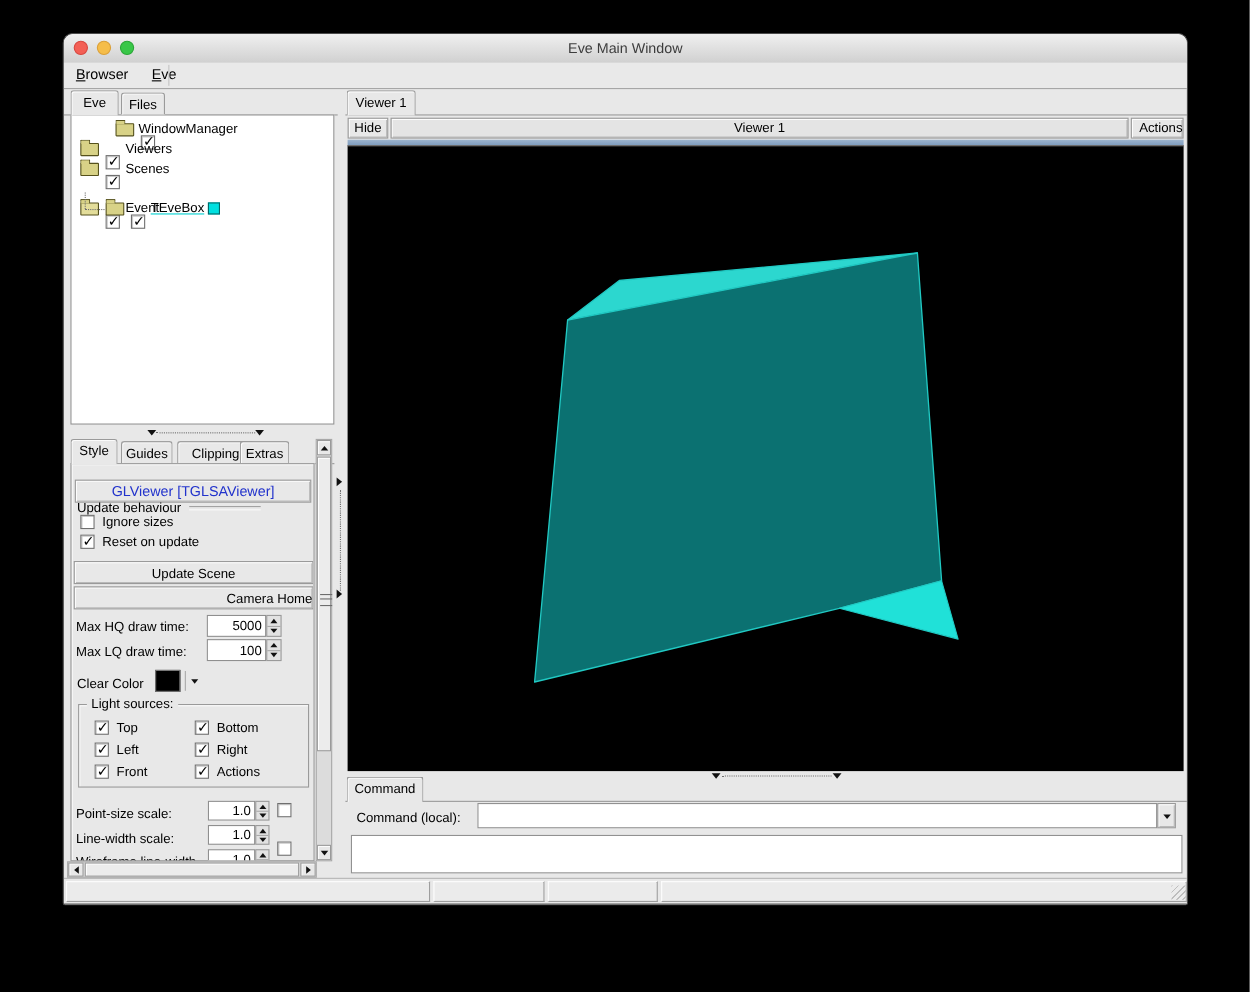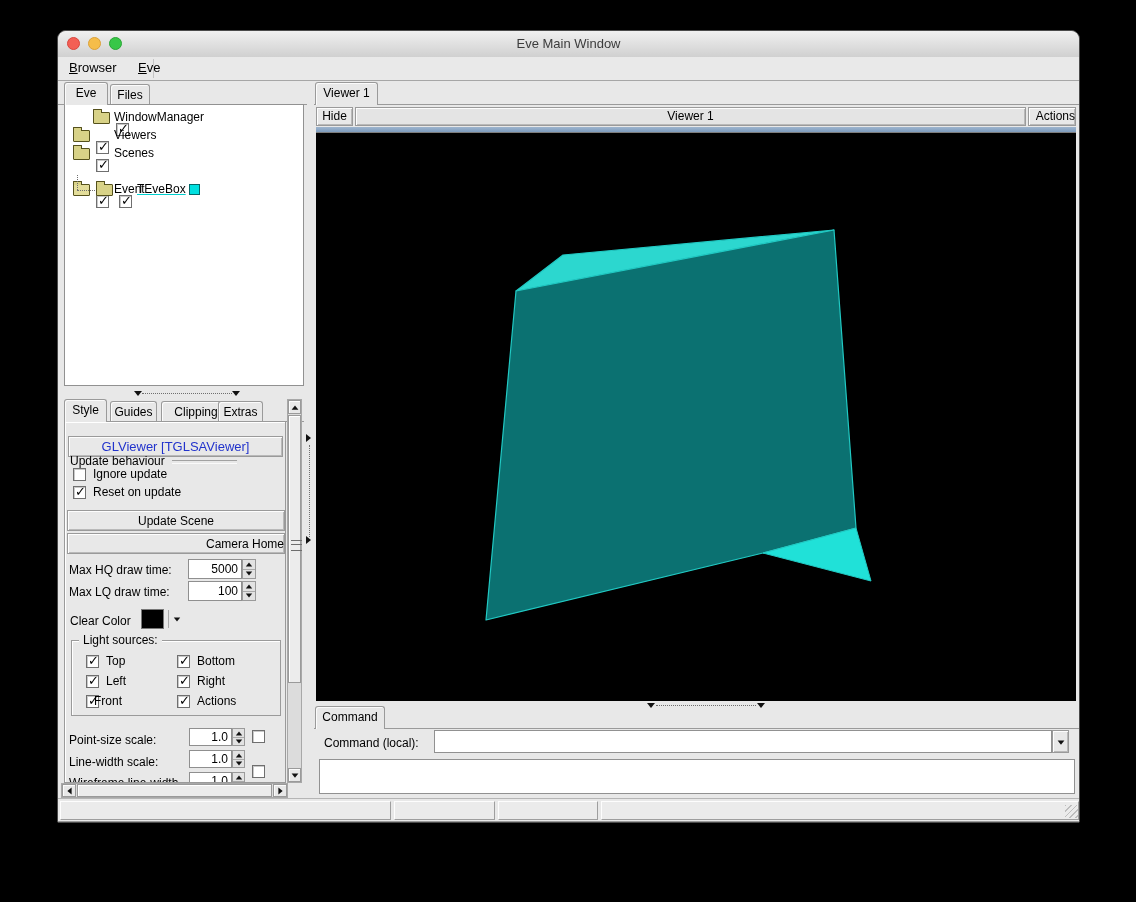--- a/index.html
+++ b/index.html
@@ -91,21 +91,21 @@
     <div class="menu-item" style="margin-left:2px;"><span>Browser</span></div>
     <div class="menu-item"><span>Eve</span></div>
     <div class="abs menu-divider"></div>
   </div>
 
   <div class="abs hline" style="left:0;top:73px;width:249px;"></div>
   <div class="abs tab active" style="left:6px;width:44px;top:51px;"><span>Eve</span></div>
   <div class="abs tab" style="left:52px;width:40px;top:53px;height:20px;"><span>Files</span></div>
 
   <div class="abs sunkenw" style="left:6px;top:73px;width:240px;height:282px;">
-    <div class="abs treerow" style="left:0;top:4px;width:100%;padding-left:20px;">
+    <div class="abs treerow" style="left:12px;top:4px;width:100%;padding-left:20px;">
       <div class="abs folder" style="left:8px;top:3px;"></div>
       <div class="abs cb checked" style="left:31px;top:2px;"></div>
       <div class="abs lbl" style="left:49px;top:1px;">WindowManager</div>
     </div>
     <div class="abs treerow" style="left:0;top:22px;width:100%;">
       <div class="abs folder" style="left:8px;top:3px;"></div>
       <div class="abs cb checked" style="left:31px;top:2px;"></div>
       <div class="abs lbl" style="left:49px;top:1px;">Viewers</div>
     </div>
     <div class="abs treerow" style="left:0;top:40px;width:100%;">
@@ -142,21 +142,21 @@
 
   <div class="abs" style="left:6px;top:390px;width:222px;height:362px;border:1px solid #9a9a9a;box-shadow:inset 1px 1px 0 #fff;box-sizing:border-box;overflow:hidden;background:#e8e8e8;">
 
     <div class="abs raised" style="left:3px;top:2px;width:215px;height:21px;text-align:center;line-height:20px;color:#2233cc;font-size:13px;margin-top:12px;">GLViewer [TGLSAViewer]</div>
 
     <div class="abs lbl" style="left:5px;top:32px;">Update behaviour</div>
     <div class="abs etch" style="left:107px;top:38px;width:65px;"></div>
 
     <div class="abs" style="left:8px;top:46px;">
       <div class="cb" style="position:absolute;left:0;top:0;"></div>
-      <div class="abs lbl" style="left:20px;top:-1px;">Ignore update</div>
+      <div class="abs lbl" style="left:20px;top:-1px;">Ignore sizes</div>
     </div>
     <div class="abs" style="left:8px;top:64px;">
       <div class="cb checked" style="position:absolute;left:0;top:0;"></div>
       <div class="abs lbl" style="left:20px;top:-1px;">Reset on update</div>
     </div>
 
     <div class="abs raised" style="left:2px;top:88px;width:218px;height:21px;text-align:center;line-height:20px;">Update Scene</div>
     <div class="abs raised" style="left:2px;top:111px;width:218px;height:21px;text-align:right;line-height:20px;">Camera Home</div>
 
     <div class="abs lbl" style="left:4px;top:141px;">Max HQ draw time:</div>
@@ -202,21 +202,21 @@
     <div class="abs" style="left:21px;top:253px;">
       <div class="cb checked" style="position:absolute;"></div>
       <div class="abs lbl" style="left:20px;top:-1px;">Left</div>
     </div>
     <div class="abs" style="left:112px;top:253px;">
       <div class="cb checked" style="position:absolute;"></div>
       <div class="abs lbl" style="left:20px;top:-1px;">Right</div>
     </div>
     <div class="abs" style="left:21px;top:273px;">
       <div class="cb checked" style="position:absolute;"></div>
-      <div class="abs lbl" style="left:8px;top:-1px;text-align:right;">Front</div>
+      <div class="abs lbl" style="left:20px;top:-1px;text-align:right;">Front</div>
     </div>
     <div class="abs" style="left:112px;top:273px;">
       <div class="cb checked" style="position:absolute;"></div>
       <div class="abs lbl" style="left:20px;top:-1px;">Actions</div>
     </div>
 
     <div class="abs lbl" style="left:4px;top:311px;">Point-size scale:</div>
     <div class="abs spinfield" style="left:124px;top:306px;width:43px;height:18px;line-height:16px;">1.0</div>
     <div class="abs spin" style="left:167px;top:306px;width:13px;height:18px;">
       <div class="half up">

